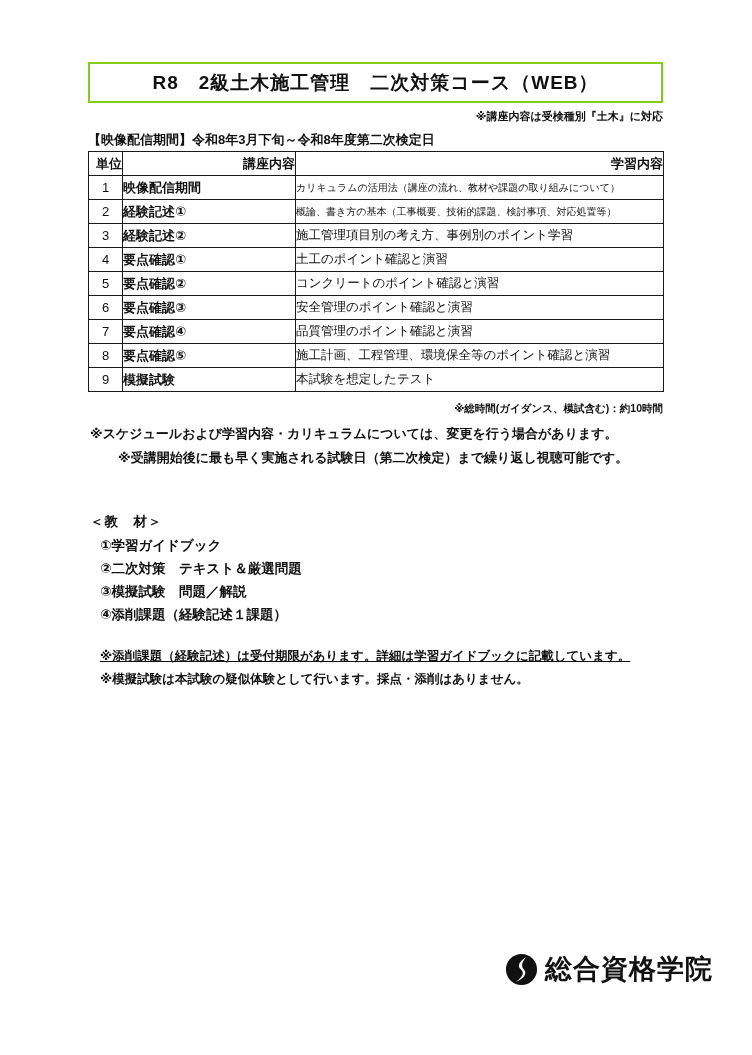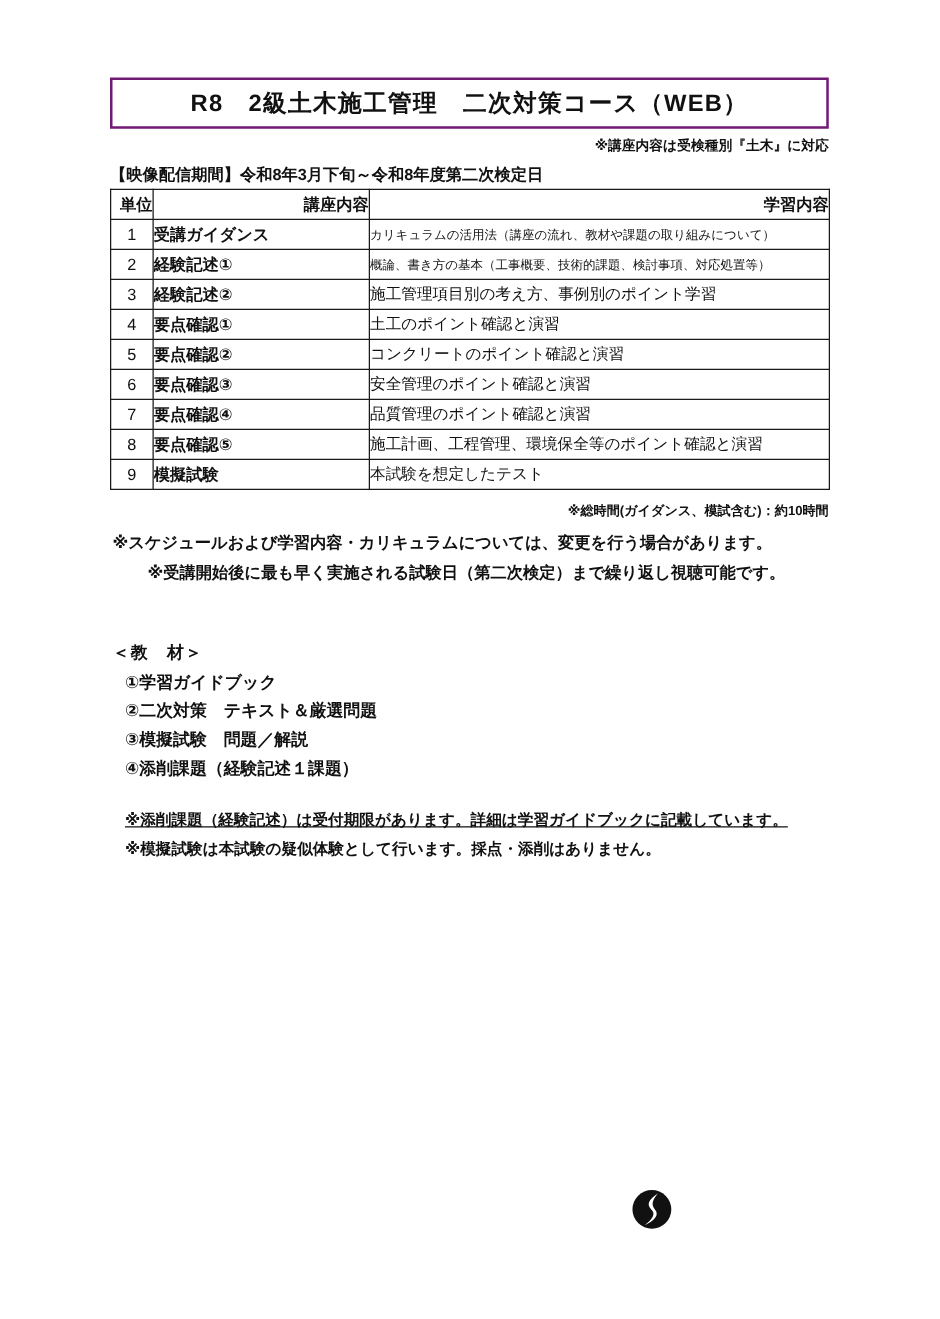--- a/index.html
+++ b/index.html
@@ -19,21 +19,21 @@
     overflow: hidden;
   }
 
   
   .title-box {
     position: absolute;
     left: 88px;
     top: 62px;
     width: 575px;
     height: 41px;
-    border: 2px solid #701a75;
+    border: 2px solid #84cc16;
     box-sizing: border-box;
     display: flex;
     align-items: center;
     justify-content: center;
   }
   .title-box .title-text {
     font-size: 19px;
     font-weight: bold;
     letter-spacing: 1px;
     white-space: nowrap;
@@ -196,21 +196,21 @@
     <thead>
       <tr>
         <th>単位</th>
         <th>講座内容</th>
         <th>学習内容</th>
       </tr>
     </thead>
     <tbody>
       <tr class="small-content">
         <td class="unit-cell">1</td>
-        <td class="course-cell">受講ガイダンス</td>
+        <td class="course-cell">映像配信期間</td>
         <td class="content-cell">カリキュラムの活用法（講座の流れ、教材や課題の取り組みについて）</td>
       </tr>
       <tr class="small-content">
         <td class="unit-cell">2</td>
         <td class="course-cell">経験記述①</td>
         <td class="content-cell">概論、書き方の基本（工事概要、技術的課題、検討事項、対応処置等）</td>
       </tr>
       <tr>
         <td class="unit-cell">3</td>
         <td class="course-cell">経験記述②</td>
@@ -261,15 +261,16 @@
   <div class="material-item m4">④添削課題（経験記述１課題）</div>
 
   <div class="material-note n1">※添削課題（経験記述）は受付期限があります。詳細は学習ガイドブックに記載しています。</div>
   <div class="material-note n2">※模擬試験は本試験の疑似体験として行います。採点・添削はありません。</div>
 
   <div class="footer-logo">
     <svg class="logo-mark" viewBox="0 0 34 34" xmlns="http://www.w3.org/2000/svg">
       <circle cx="17" cy="17" r="16" fill="#111111"></circle>
       <path d="M22 4 C14 9 12.5 13.5 16.5 17 C20 20 18.5 24.5 11 30 C19 26.5 23.5 21.5 19.5 17 C16.2 13.4 17.5 9 22 4 Z" fill="#ffffff"></path>
     </svg>
+    <span class="logo-text">総合資格学院</span>
   </div>
 
 </div>
 
 </body></html>

